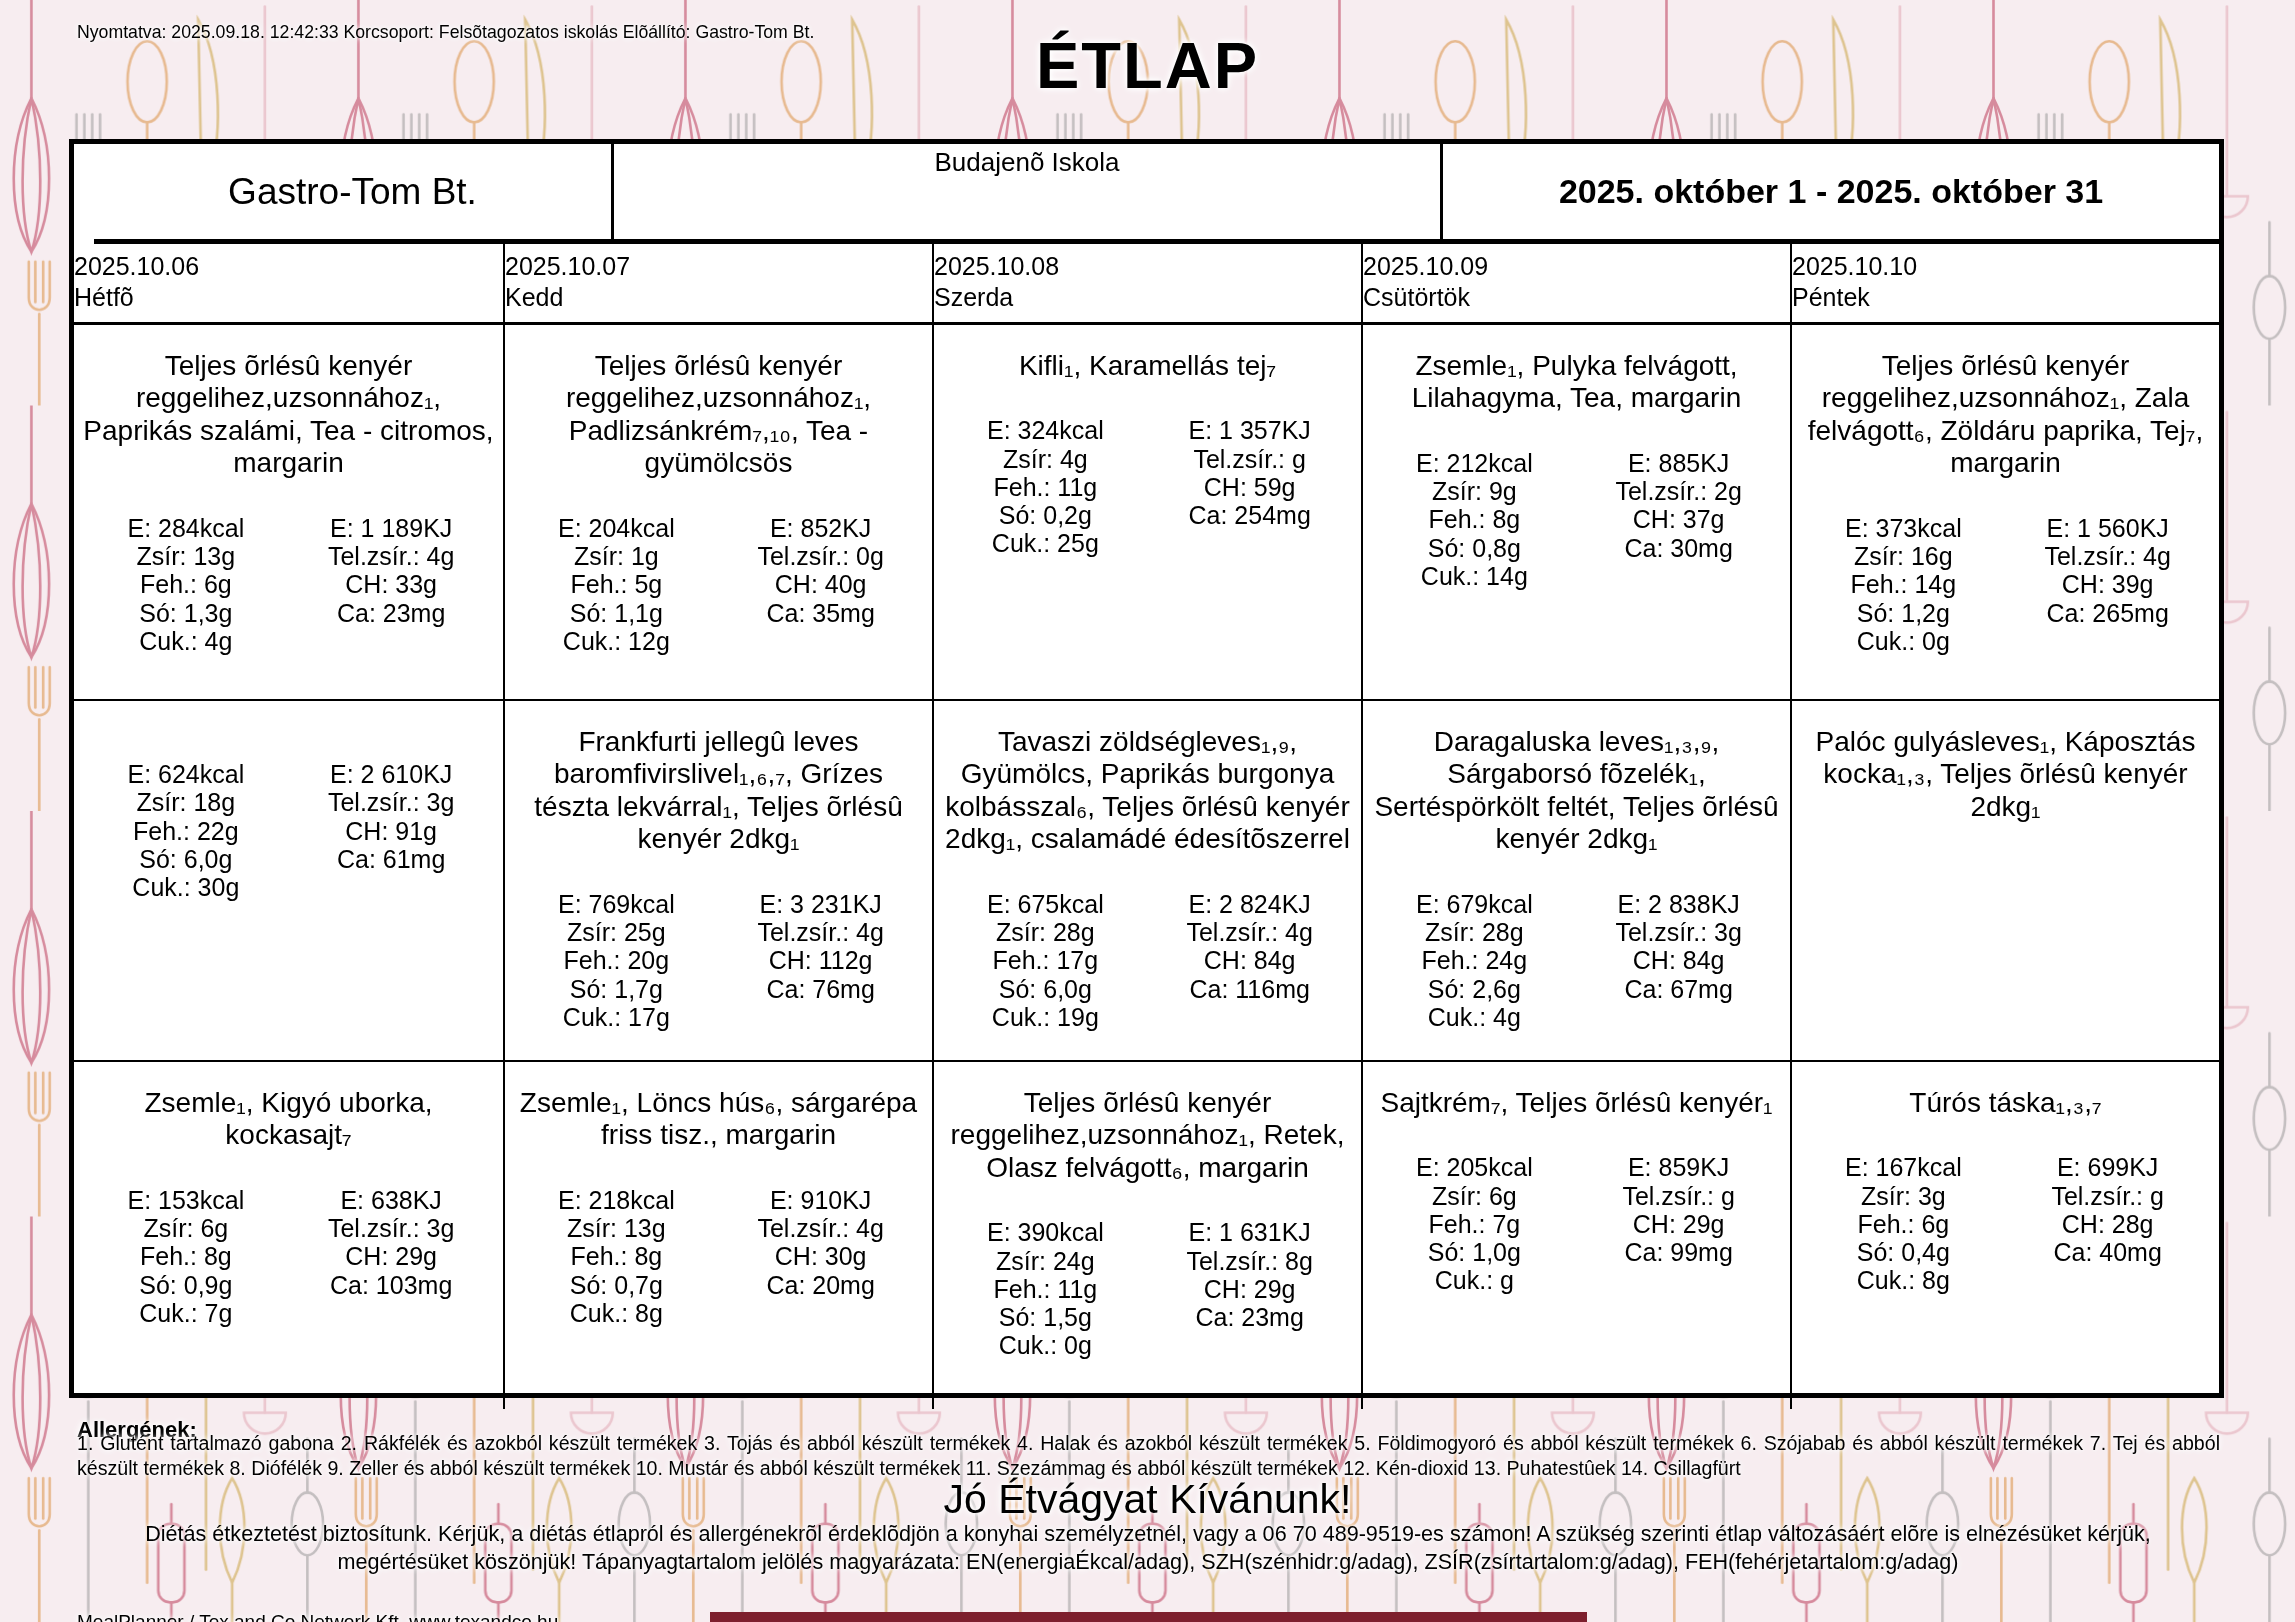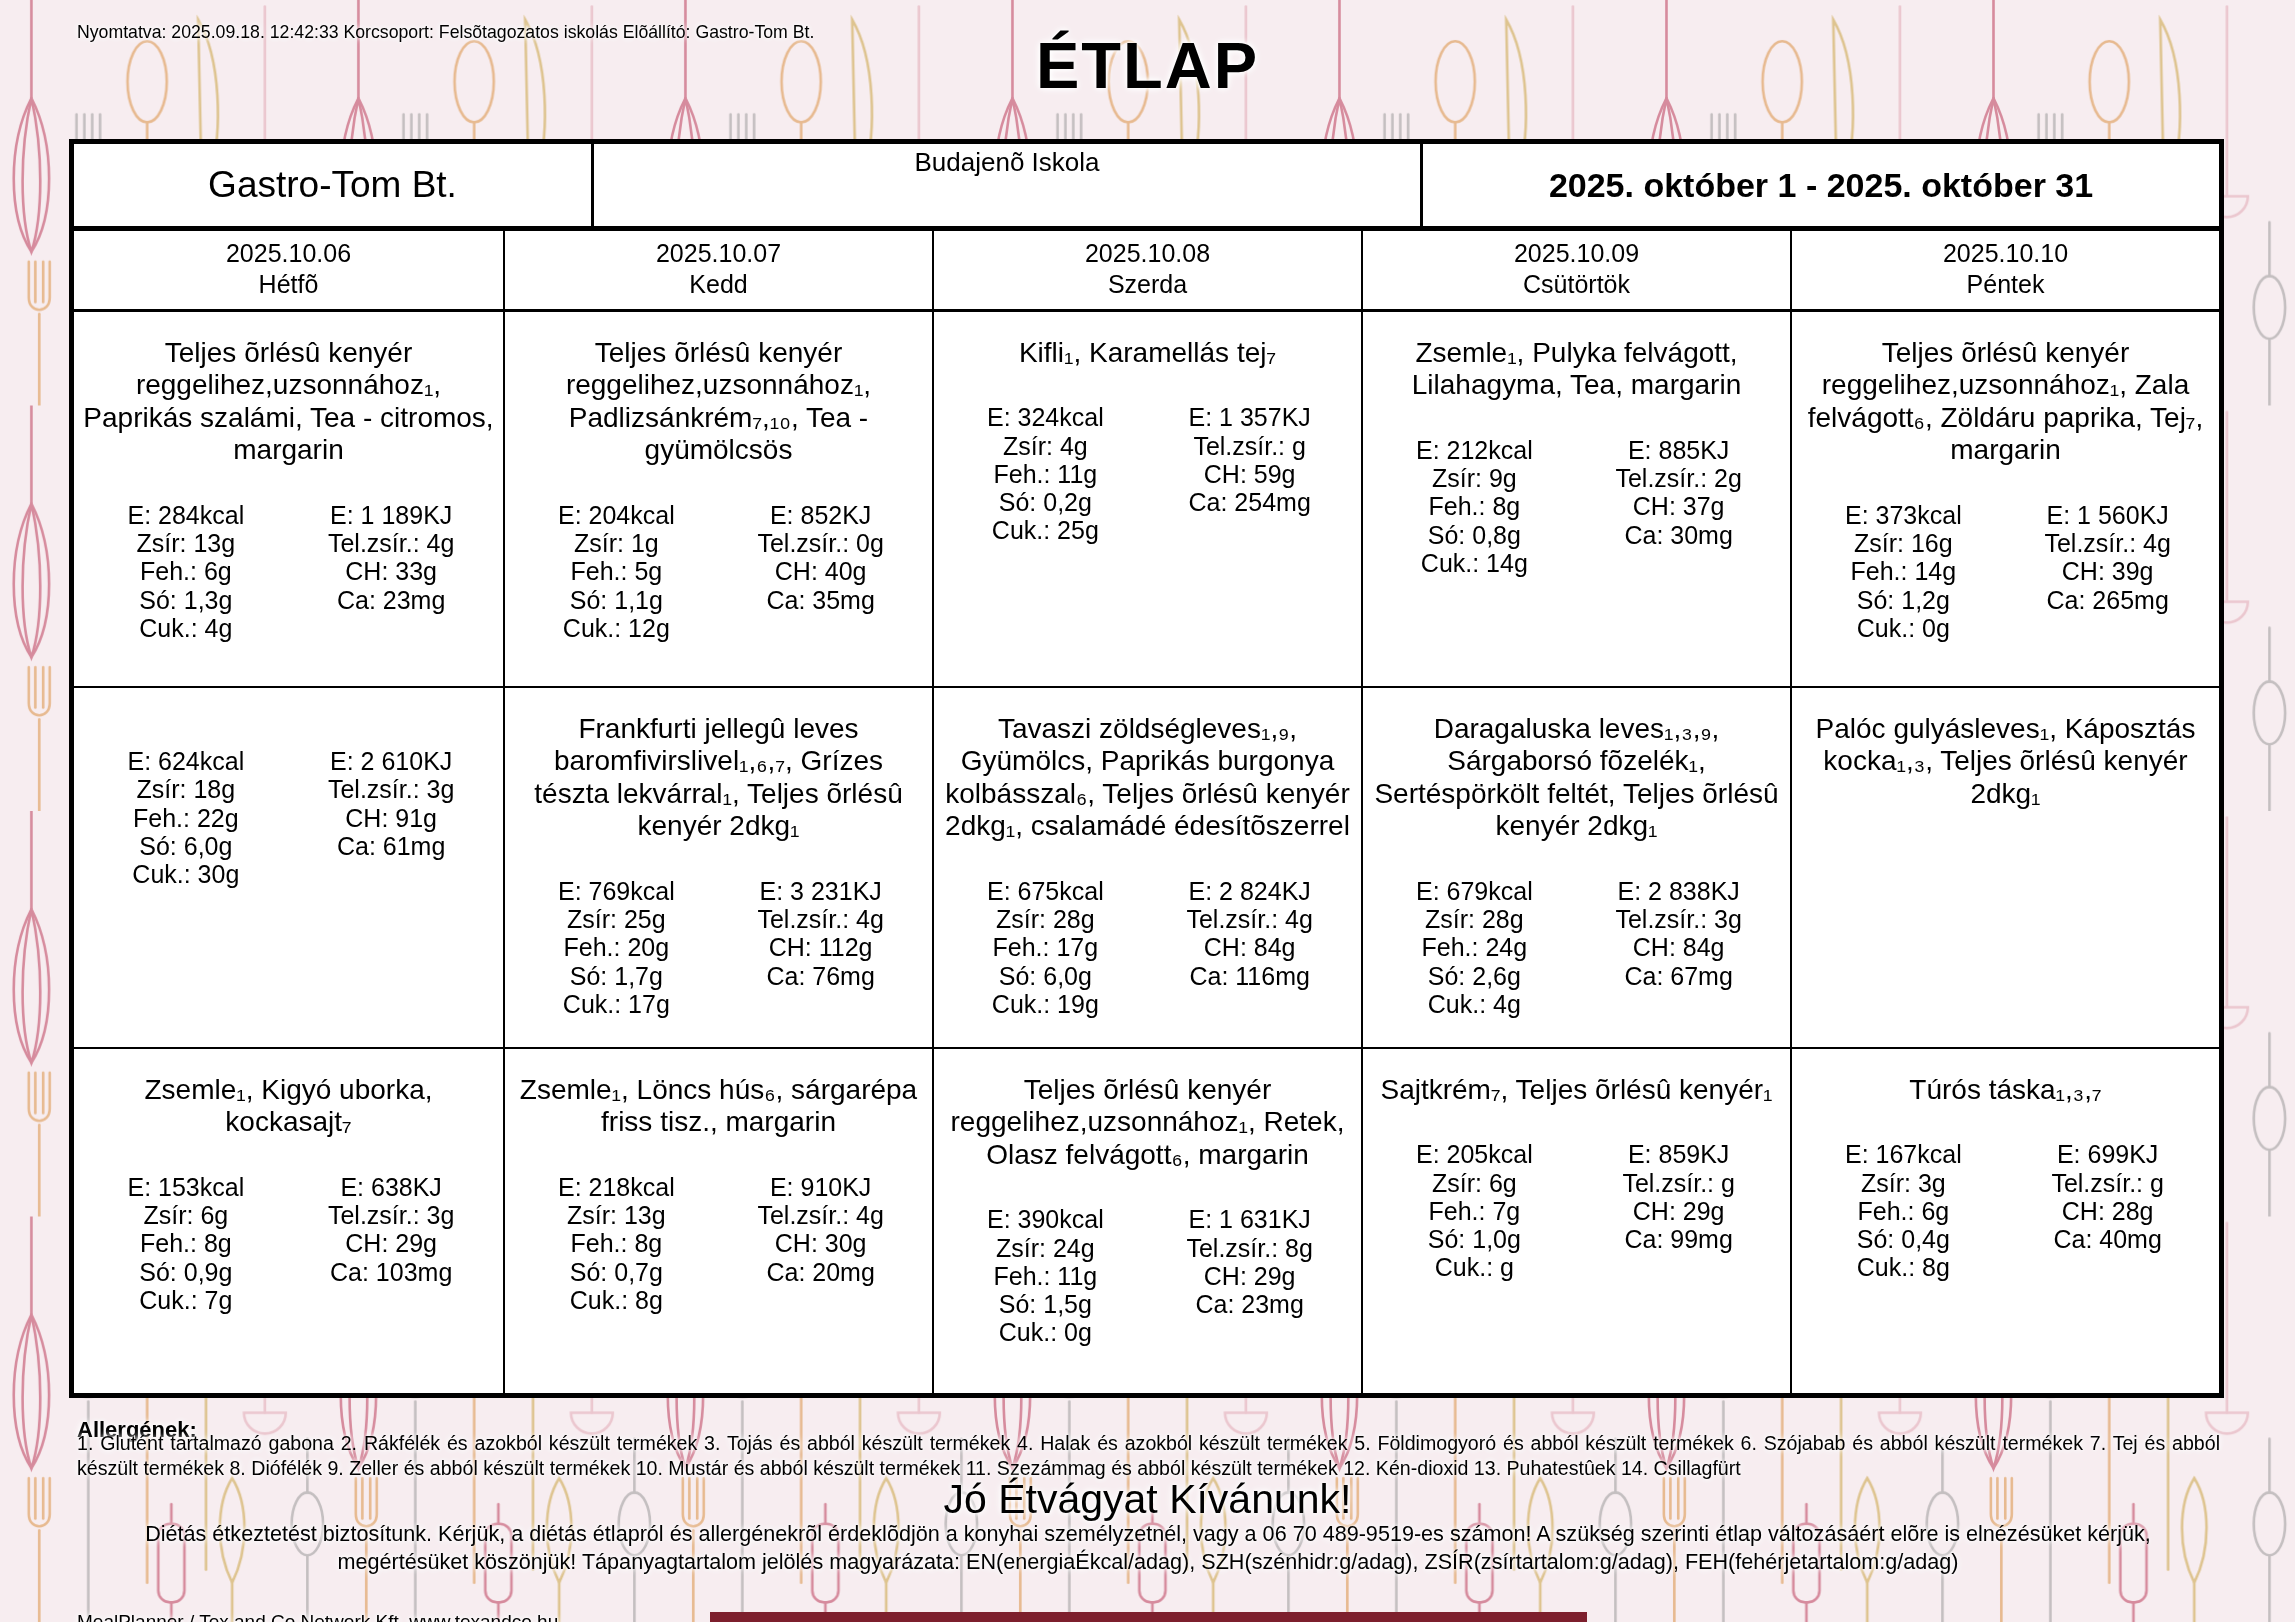--- a/index.html
+++ b/index.html
@@ -11,28 +11,28 @@
     font-family:"Liberation Sans", sans-serif;
     color:#000;
   }
   .bg-svg{position:absolute;left:0;top:0;}
   .halo{text-shadow:0 0 9.2px #fff,0 0 6.5px #fff,0 0 3.9px #fff;}
   .print-info{position:absolute;left:77px;top:22px;font-size:17.7px;}
   .page-title{position:absolute;left:0;right:0;top:27.5px;text-align:center;
     font-size:65px;font-weight:bold;letter-spacing:2px;}
   .menu-table{position:absolute;left:69px;top:139px;width:2155px;height:1259px;
     background:#fff;border:5.9px solid #000;box-sizing:border-box;}
-  .header-row{display:grid;grid-template-columns:517px 829px 1fr;border-bottom:5.9px solid #000;height:87px;box-sizing:border-box;}
+  .header-row{display:grid;grid-template-columns:517px 829px 1fr;border-bottom:5.9px solid #000;height:100px;box-sizing:border-box;margin-left:20px;}
   .header-cell{display:flex;align-items:center;justify-content:center;box-sizing:border-box;overflow:hidden;}
   .header-cell + .header-cell{border-left:3.9px solid #000;}
   .provider-cell{font-size:37px;}
   .school-cell{align-items:flex-start;padding-top:3px;font-size:26px;}
   .period-cell{font-size:34px;font-weight:bold;}
   .days-row{display:grid;grid-template-columns:repeat(5,1fr);border-bottom:3.9px solid #000;height:81px;box-sizing:border-box;}
-  .day-cell{display:flex;flex-direction:column;align-items:center;justify-content:space-between;
+  .day-cell{display:flex;flex-direction:column;justify-content:space-between;
     padding:7.9px 0 10.5px;box-sizing:border-box;font-size:25px;}
   .day-cell + .day-cell{border-left:2.6px solid #000;}
   .meal-row{display:grid;grid-template-columns:repeat(5,1fr);box-sizing:border-box;}
   .meal-row-0{height:376px;}
   .meal-row-1{height:361px;}
   .meal-row-2{height:347px;}
   .meal-row-0,.meal-row-1{border-bottom:2.6px solid #000;}
   .meal-cell{box-sizing:border-box;padding:25px 9.2px 5.2px;display:flex;flex-direction:column;overflow:hidden;}
   .meal-cell + .meal-cell{border-left:2.6px solid #000;}
   .meal-name{font-size:28px;line-height:1.16;text-align:center;}

